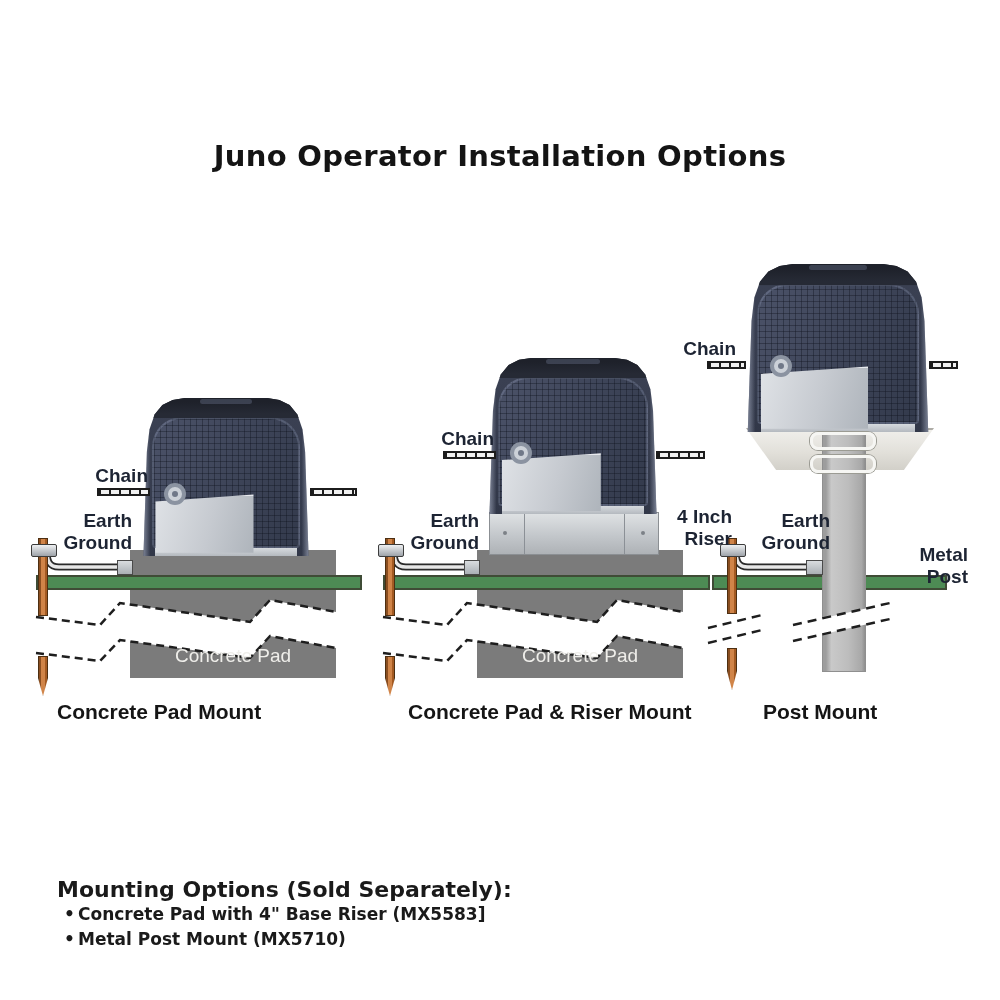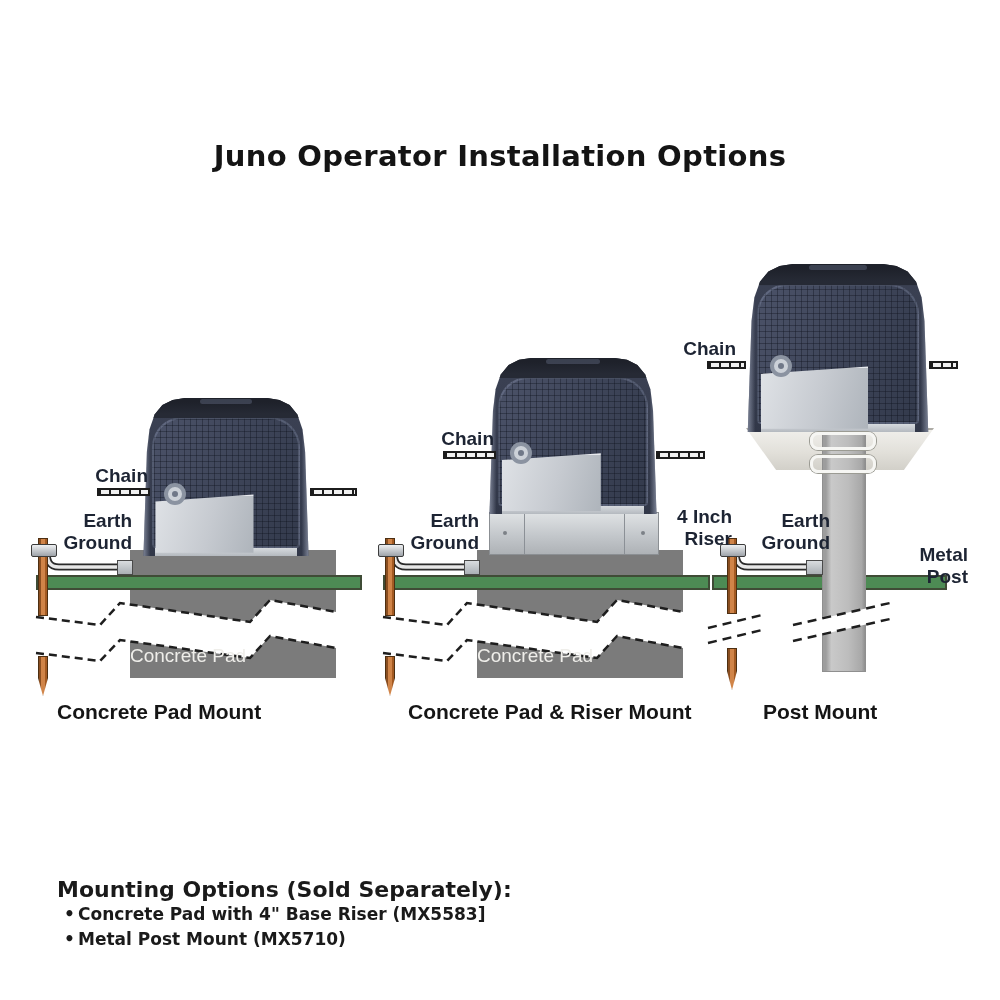--- a/index.html
+++ b/index.html
@@ -6,21 +6,21 @@
   .stage{position:relative;width:1000px;height:1000px;background:#fff;overflow:hidden;
          font-family:"Liberation Sans",sans-serif;}
   
   .title{position:absolute;left:0;top:139px;width:1000px;text-align:center;
          font-family:"DejaVu Sans",sans-serif;font-weight:bold;font-size:29px;
          color:#141414;letter-spacing:.3px;z-index:9;}
   .lbl{position:absolute;font-weight:bold;font-size:19px;line-height:22px;
        color:#1d2433;text-align:right;z-index:8;}
   .cap{position:absolute;font-weight:bold;font-size:21px;color:#151515;
        z-index:9;}
-  .padlbl{position:absolute;color:#efeeea;font-size:19px;z-index:8;}
+  .padlbl{position:absolute;color:#efeeea;font-size:19px;text-align:center;z-index:8;}
   .footer{position:absolute;left:57px;top:878px;z-index:9;
           font-family:"DejaVu Sans",sans-serif;color:#1a1a1a;}
   .footer .fh{font-weight:bold;font-size:22px;line-height:24px;}
   .footer .fi{font-weight:bold;font-size:17px;line-height:25px;padding-left:7px;}
   .footer .fi .bullet{display:inline-block;width:14px;}
   
   .pad{position:absolute;background:#7b7b7b;z-index:1;}
   .greenbar{position:absolute;height:11px;background:#4d8b54;
             border:2px solid #3f4c36;z-index:3;}
   .svg-under{position:absolute;inset:0;z-index:2;pointer-events:none;}

